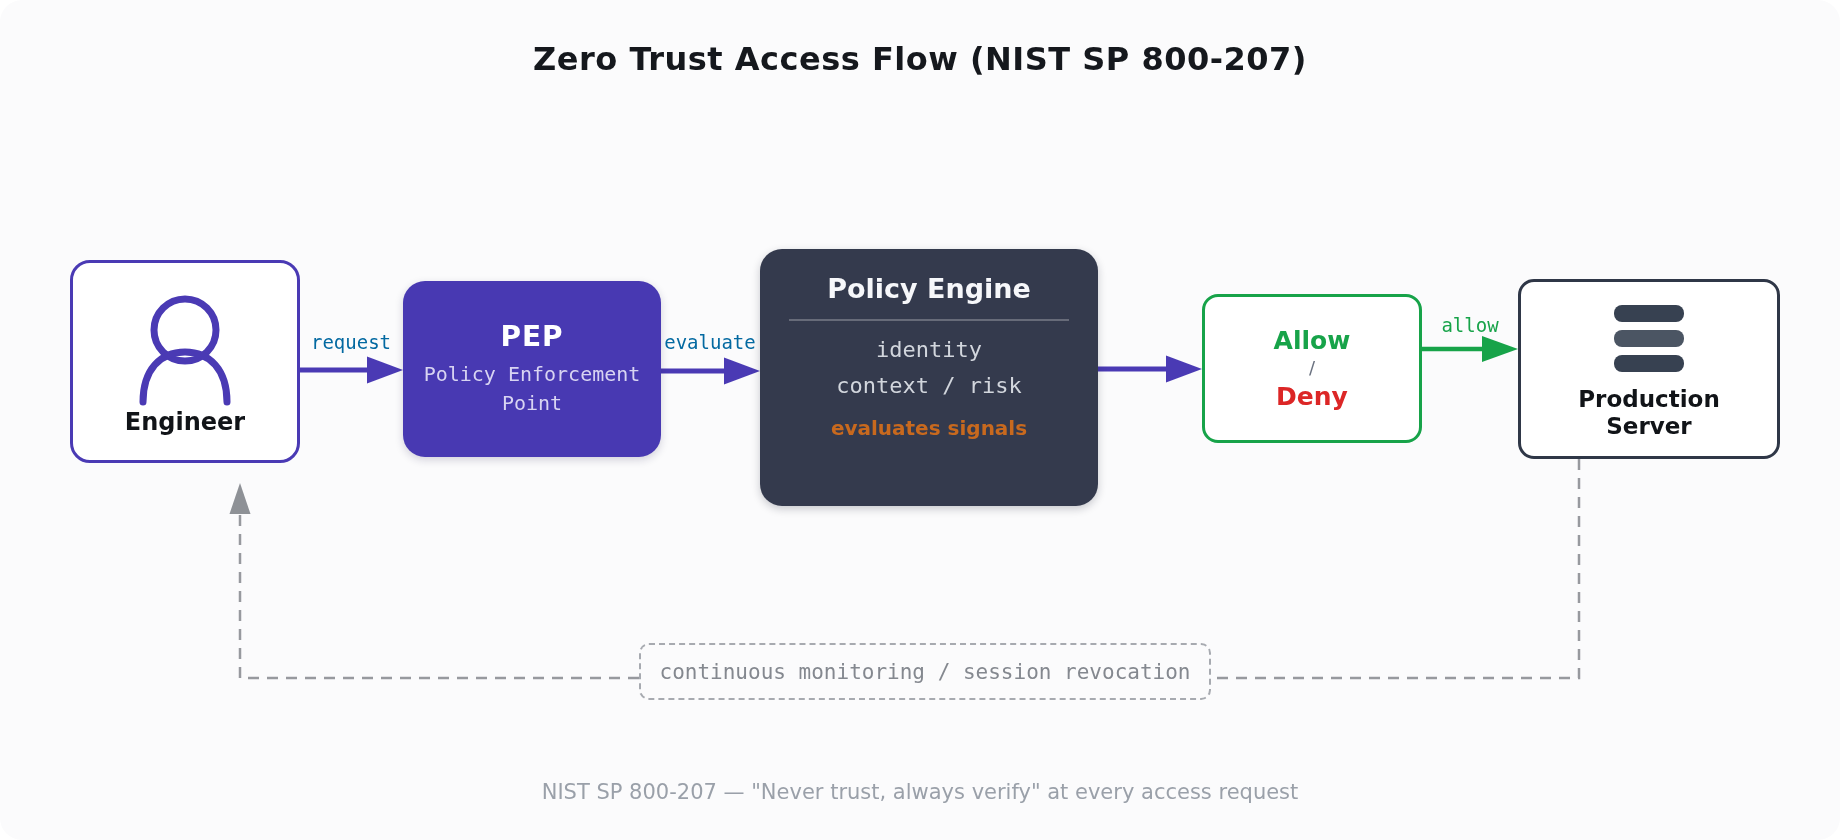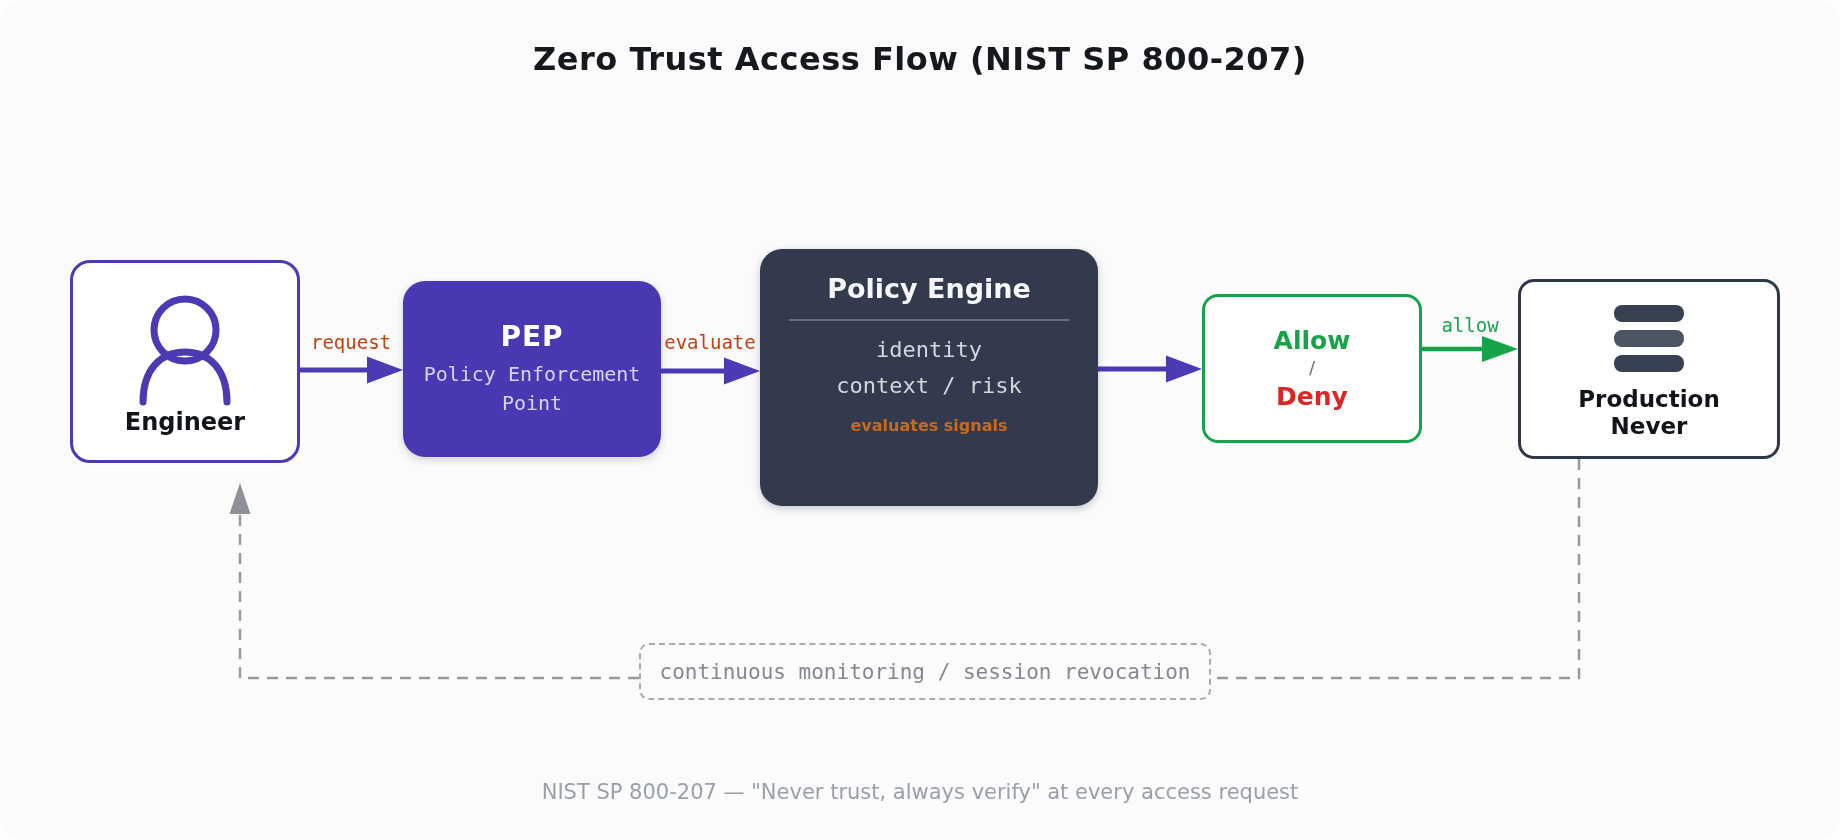--- a/index.html
+++ b/index.html
@@ -90,21 +90,21 @@
   .pe-signals {
     margin-top: 11px;
     font-family: "DejaVu Sans Mono", "Liberation Mono", monospace;
     font-size: 22px;
     line-height: 36px;
     color: #D2D6DD;
     list-style: none;
   }
   .pe-note {
     margin-top: 12px;
-    font-size: 16px;
+    font-size: 20px;
     font-weight: bold;
     color: #C8691E;
     text-align: right;
   }
   .decision-node {
     left: 1202px; top: 294px; width: 220px; height: 149px;
     background: #ffffff;
     border: 3px solid #17A349;
     border-radius: 16px;
   }
@@ -130,21 +130,21 @@
     width: 170px;
     font-size: 23px;
     font-weight: bold;
     line-height: 1.15;
     color: #111418;
   }
   .edge-label {
     position: absolute;
     font-family: "DejaVu Sans Mono", "Liberation Mono", monospace;
     font-size: 19px;
-    color: #c2410c;
+    color: #0369a1;
     text-align: center;
   }
   .edge-label.request  { left: 296px; top: 331px; width: 110px; }
   .edge-label.evaluate { left: 656px; top: 331px; width: 108px; }
   .edge-label.allow    { left: 1420px; top: 314px; width: 100px; color: #17A349; }
   .monitoring-box {
     position: absolute;
     left: 639px; top: 643px; width: 572px; height: 57px;
     background: #FBFBFC;
     border: 2px dashed #A7AAB0;
@@ -230,21 +230,21 @@
     <div class="slash-text">/</div>
     <div class="deny-text">Deny</div>
   </div>
 
   <div class="node server-node">
     <div class="server-icon">
       <div class="server-bar"></div>
       <div class="server-bar mid"></div>
       <div class="server-bar"></div>
     </div>
-    <div class="server-label">Production Never</div>
+    <div class="server-label">Production Server</div>
   </div>
 
   <div class="edge-label request">request</div>
   <div class="edge-label evaluate">evaluate</div>
   <div class="edge-label allow">allow</div>
 
   <div class="monitoring-box">
     <span class="monitoring-label">continuous monitoring / session revocation</span>
   </div>
 

